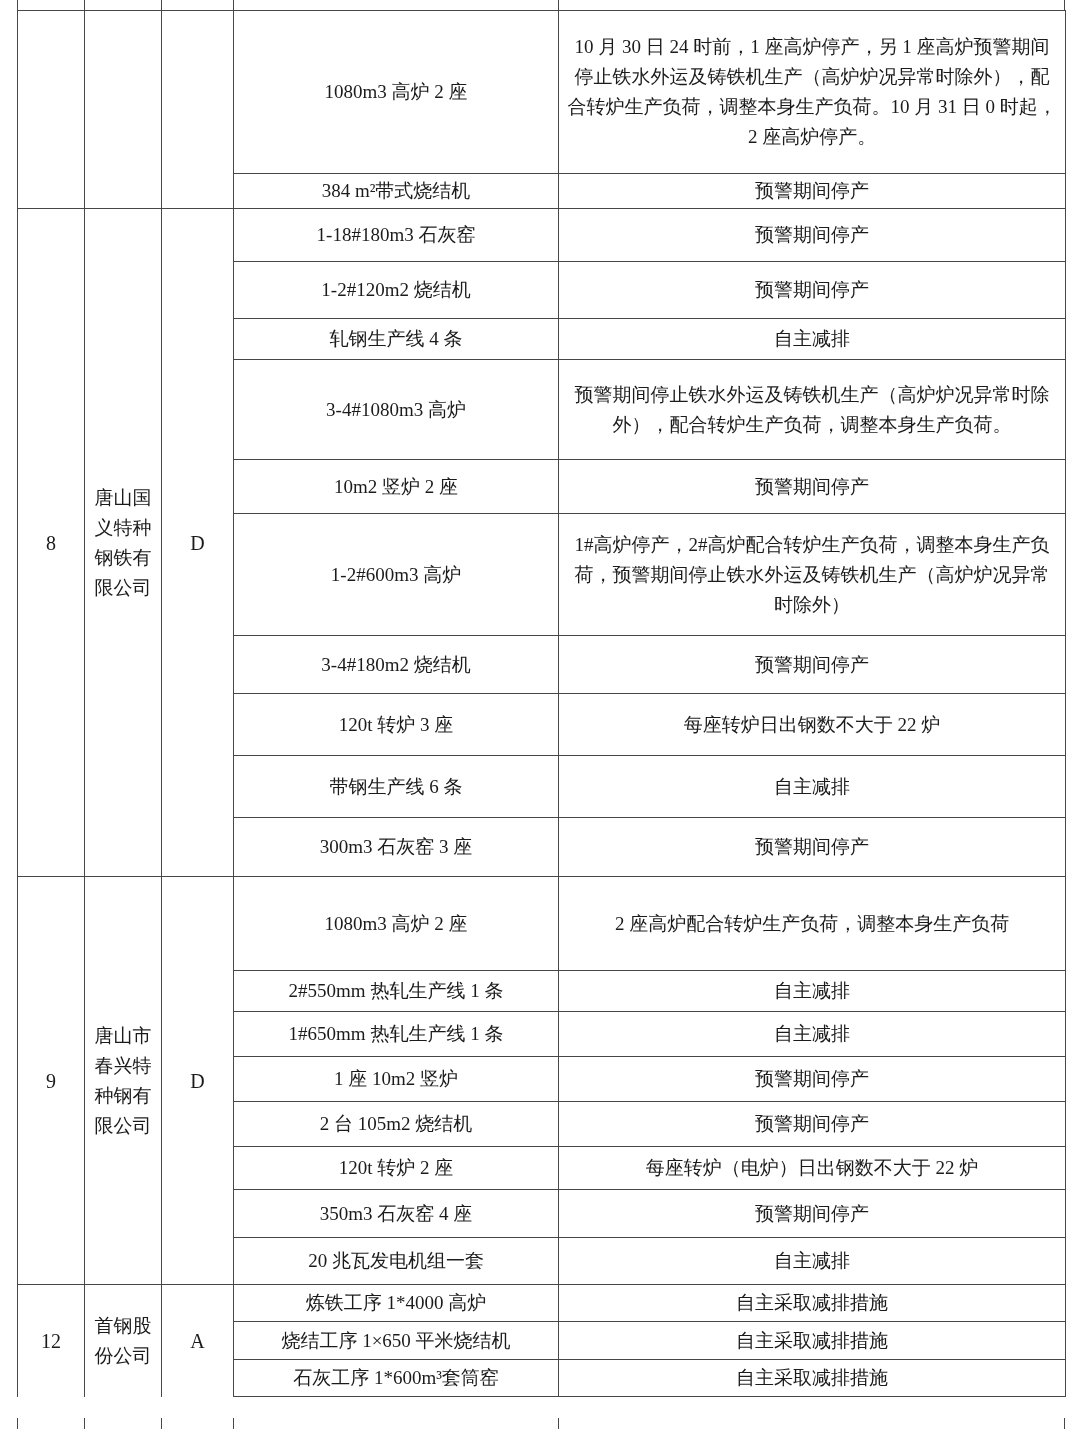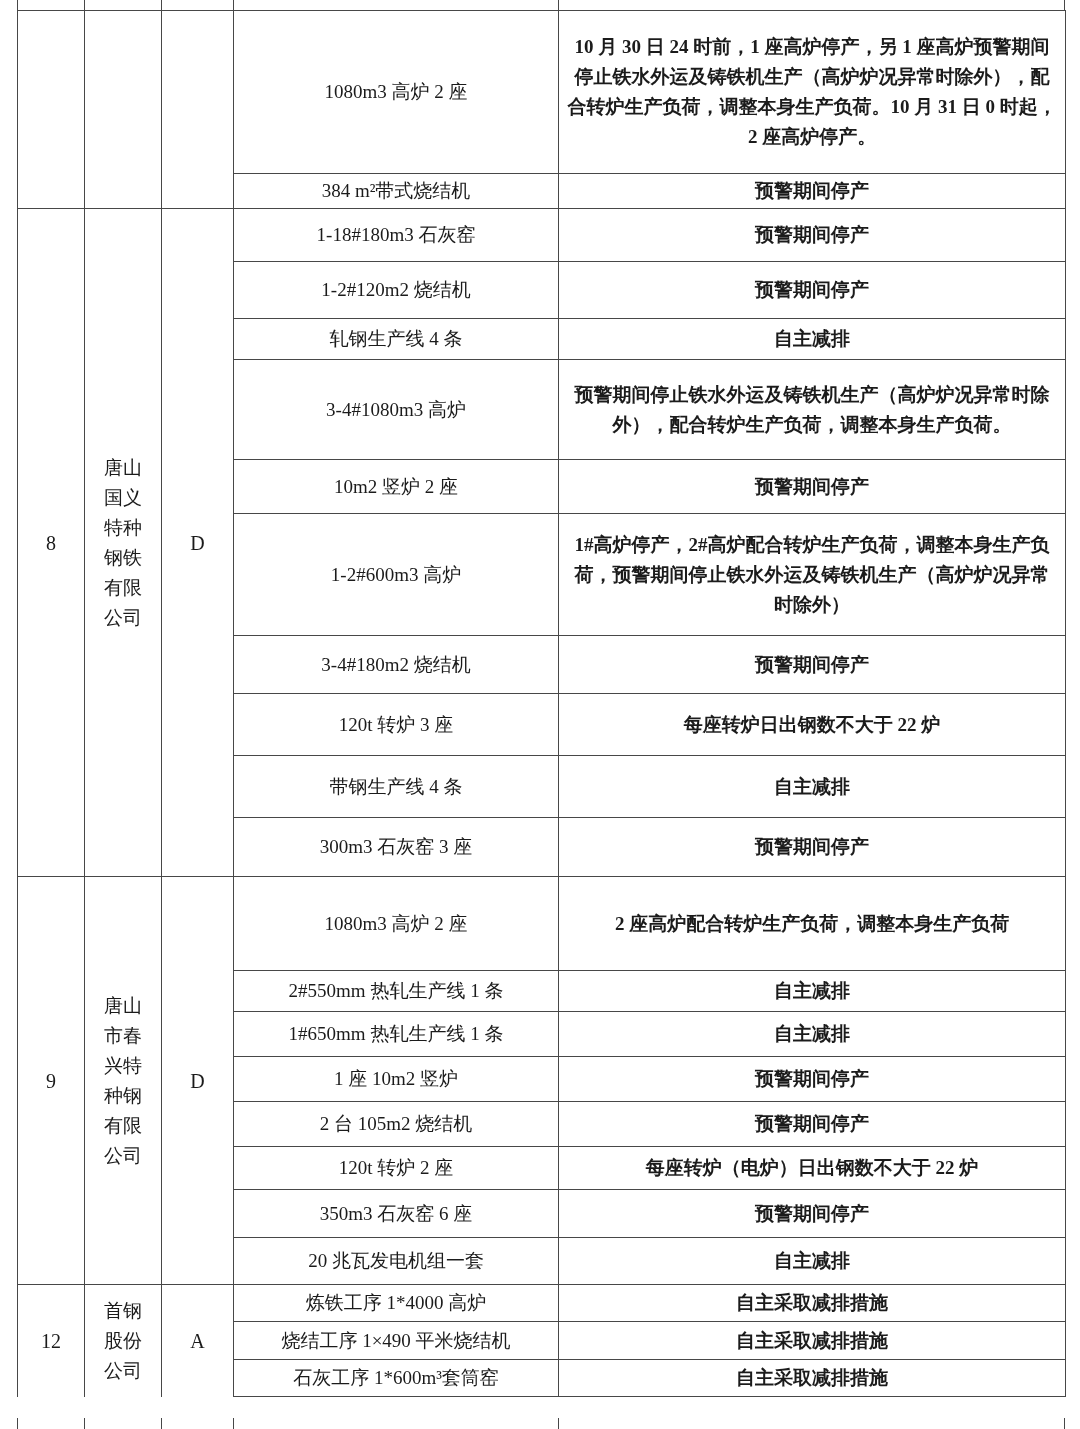--- a/index.html
+++ b/index.html
@@ -23,24 +23,24 @@
   td {
     border: 1px solid #474747;
     text-align: center;
     vertical-align: middle;
     font-size: 19px;
     line-height: 30px;
     padding: 0 10px;
     overflow: hidden;
   }
   td.c-no     { font-size: 20px; padding: 0 4px; }
-  td.c-company{ padding: 0 16px; }
+  td.c-company{ padding: 0 7px; }
   td.c-grade  { font-size: 20px; padding: 0 4px; }
   td.c-equip  { padding: 0 6px; }
-  td.c-measure{ padding: 0 8px; font-weight: bold; }
+  td.c-measure{ padding: 0 8px; }
   td.open-bottom { border-bottom: none; }
   .stub {
     position: absolute;
     width: 1px;
     background: #474747;
   }
   .stub.top { top: 0; height: 10px; }
   .stub.bottom { top: 1418px; height: 11px; }
 </style>
 </head>
@@ -104,21 +104,21 @@
         </tr>
         <tr style="height: 58px;">
           <td class="c-equip">3-4#180m2 烧结机</td>
           <td class="c-measure">预警期间停产</td>
         </tr>
         <tr style="height: 62px;">
           <td class="c-equip">120t 转炉 3 座</td>
           <td class="c-measure">每座转炉日出钢数不大于 22 炉</td>
         </tr>
         <tr style="height: 62px;">
-          <td class="c-equip">带钢生产线 4 条</td>
+          <td class="c-equip">带钢生产线 6 条</td>
           <td class="c-measure">自主减排</td>
         </tr>
         <tr style="height: 59px;">
           <td class="c-equip">300m3 石灰窑 3 座</td>
           <td class="c-measure">预警期间停产</td>
         </tr>
         <tr style="height: 94px;">
           <td rowspan="8" class="c-no">9</td>
           <td rowspan="8" class="c-company">唐山市春兴特种钢有限公司</td>
           <td rowspan="8" class="c-grade">D</td>
@@ -139,36 +139,36 @@
         </tr>
         <tr style="height: 45px;">
           <td class="c-equip">2 台 105m2 烧结机</td>
           <td class="c-measure">预警期间停产</td>
         </tr>
         <tr style="height: 43px; margin-top: 33px;">
           <td class="c-equip">120t 转炉 2 座</td>
           <td class="c-measure">每座转炉（电炉）日出钢数不大于 22 炉</td>
         </tr>
         <tr style="height: 48px;">
-          <td class="c-equip">350m3 石灰窑 6 座</td>
+          <td class="c-equip">350m3 石灰窑 4 座</td>
           <td class="c-measure">预警期间停产</td>
         </tr>
         <tr style="height: 47px;">
           <td class="c-equip">20 兆瓦发电机组一套</td>
           <td class="c-measure">自主减排</td>
         </tr>
         <tr style="height: 37px;">
           <td rowspan="3" class="c-no open-bottom">12</td>
           <td rowspan="3" class="c-company open-bottom">首钢股份公司</td>
           <td rowspan="3" class="c-grade open-bottom">A</td>
           <td class="c-equip">炼铁工序 1*4000 高炉</td>
           <td class="c-measure">自主采取减排措施</td>
         </tr>
         <tr style="height: 38px;">
-          <td class="c-equip">烧结工序 1×490 平米烧结机</td>
+          <td class="c-equip">烧结工序 1×650 平米烧结机</td>
           <td class="c-measure">自主采取减排措施</td>
         </tr>
         <tr style="height: 37px;">
           <td class="c-equip">石灰工序 1*600m³套筒窑</td>
           <td class="c-measure">自主采取减排措施</td>
         </tr>
       </tbody>
   </table>
 
   <div class="stub bottom" style="left:17px"></div>

